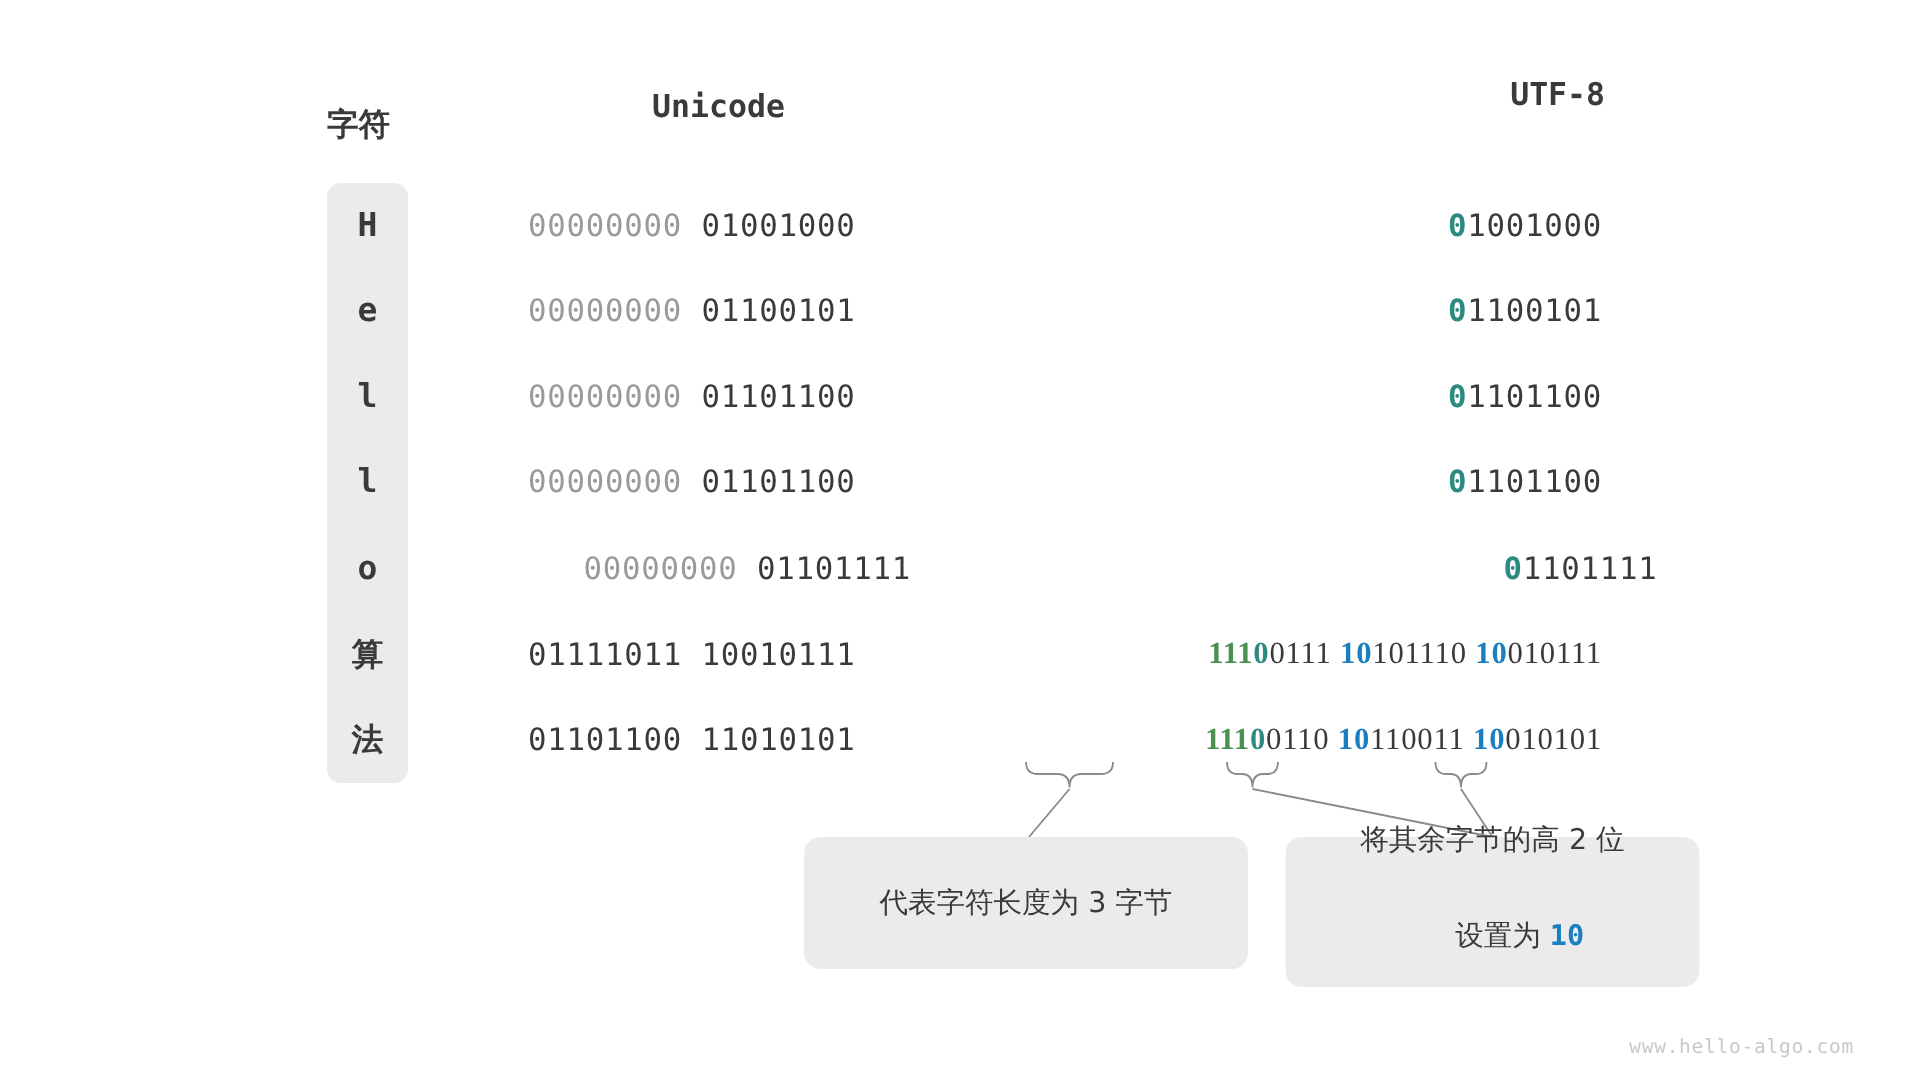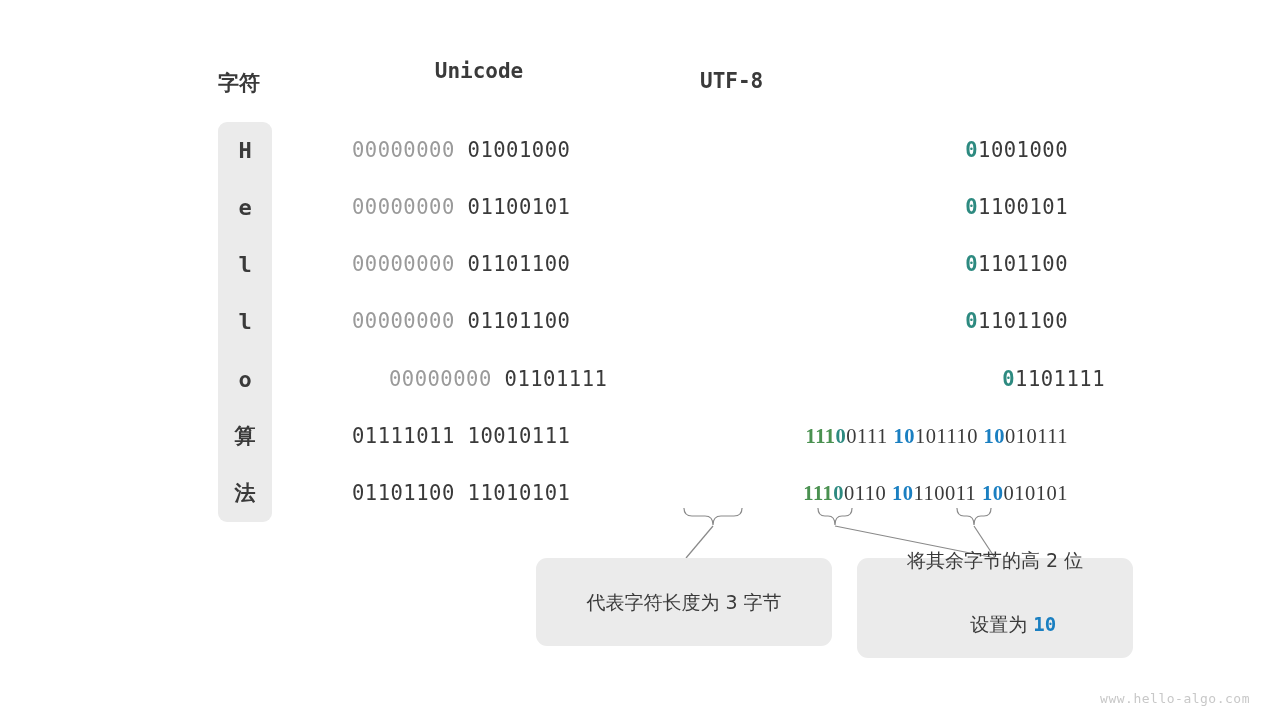--- a/index.html
+++ b/index.html
@@ -28,21 +28,21 @@
     font-weight: bold;
     font-size: 21px;
     color: #3a3a3a;
     white-space: nowrap;
   }
   .col-head.cjk {
     font-family: "DejaVu Sans", sans-serif;
   }
   #head-char  { left: 218px; top: 69px; }
   #head-unicode { left: 300px; top: 59px; width: 358px; text-align: center; }
-  #head-utf8  { left: 700px; top: 69px; width: 370px; text-align: left; }
+  #head-utf8  { left: 700px; top: 51px; width: 370px; text-align: right; }
 
   
   #char-col {
     position: absolute;
     left: 218px;
     top: 122px;
     width: 54px;
     height: 400px;
     background: #ebebeb;
     border-radius: 9px;
@@ -115,21 +115,21 @@
   }
   #callout-1 { left: 536px; top: 558px; width: 296px; height: 88px; }
   #callout-2 { left: 857px; top: 558px; width: 276px; height: 100px; }
   .callout .line { white-space: pre; }
   .callout .hl-green { color: #4a9150; font-weight: bold; font-family: "DejaVu Sans Mono", monospace; }
   .callout .hl-blue  { color: #1a7fc1; font-weight: bold; font-family: "DejaVu Sans Mono", monospace; }
 
   
   #watermark {
     position: absolute;
-    right: 30px;
+    right: 44px;
     bottom: 14px;
     font-family: "DejaVu Sans Mono", monospace;
     font-size: 13px;
     color: #c8c8c8;
     letter-spacing: 0.5px;
   }
 </style>
 </head>
 <body>
 

